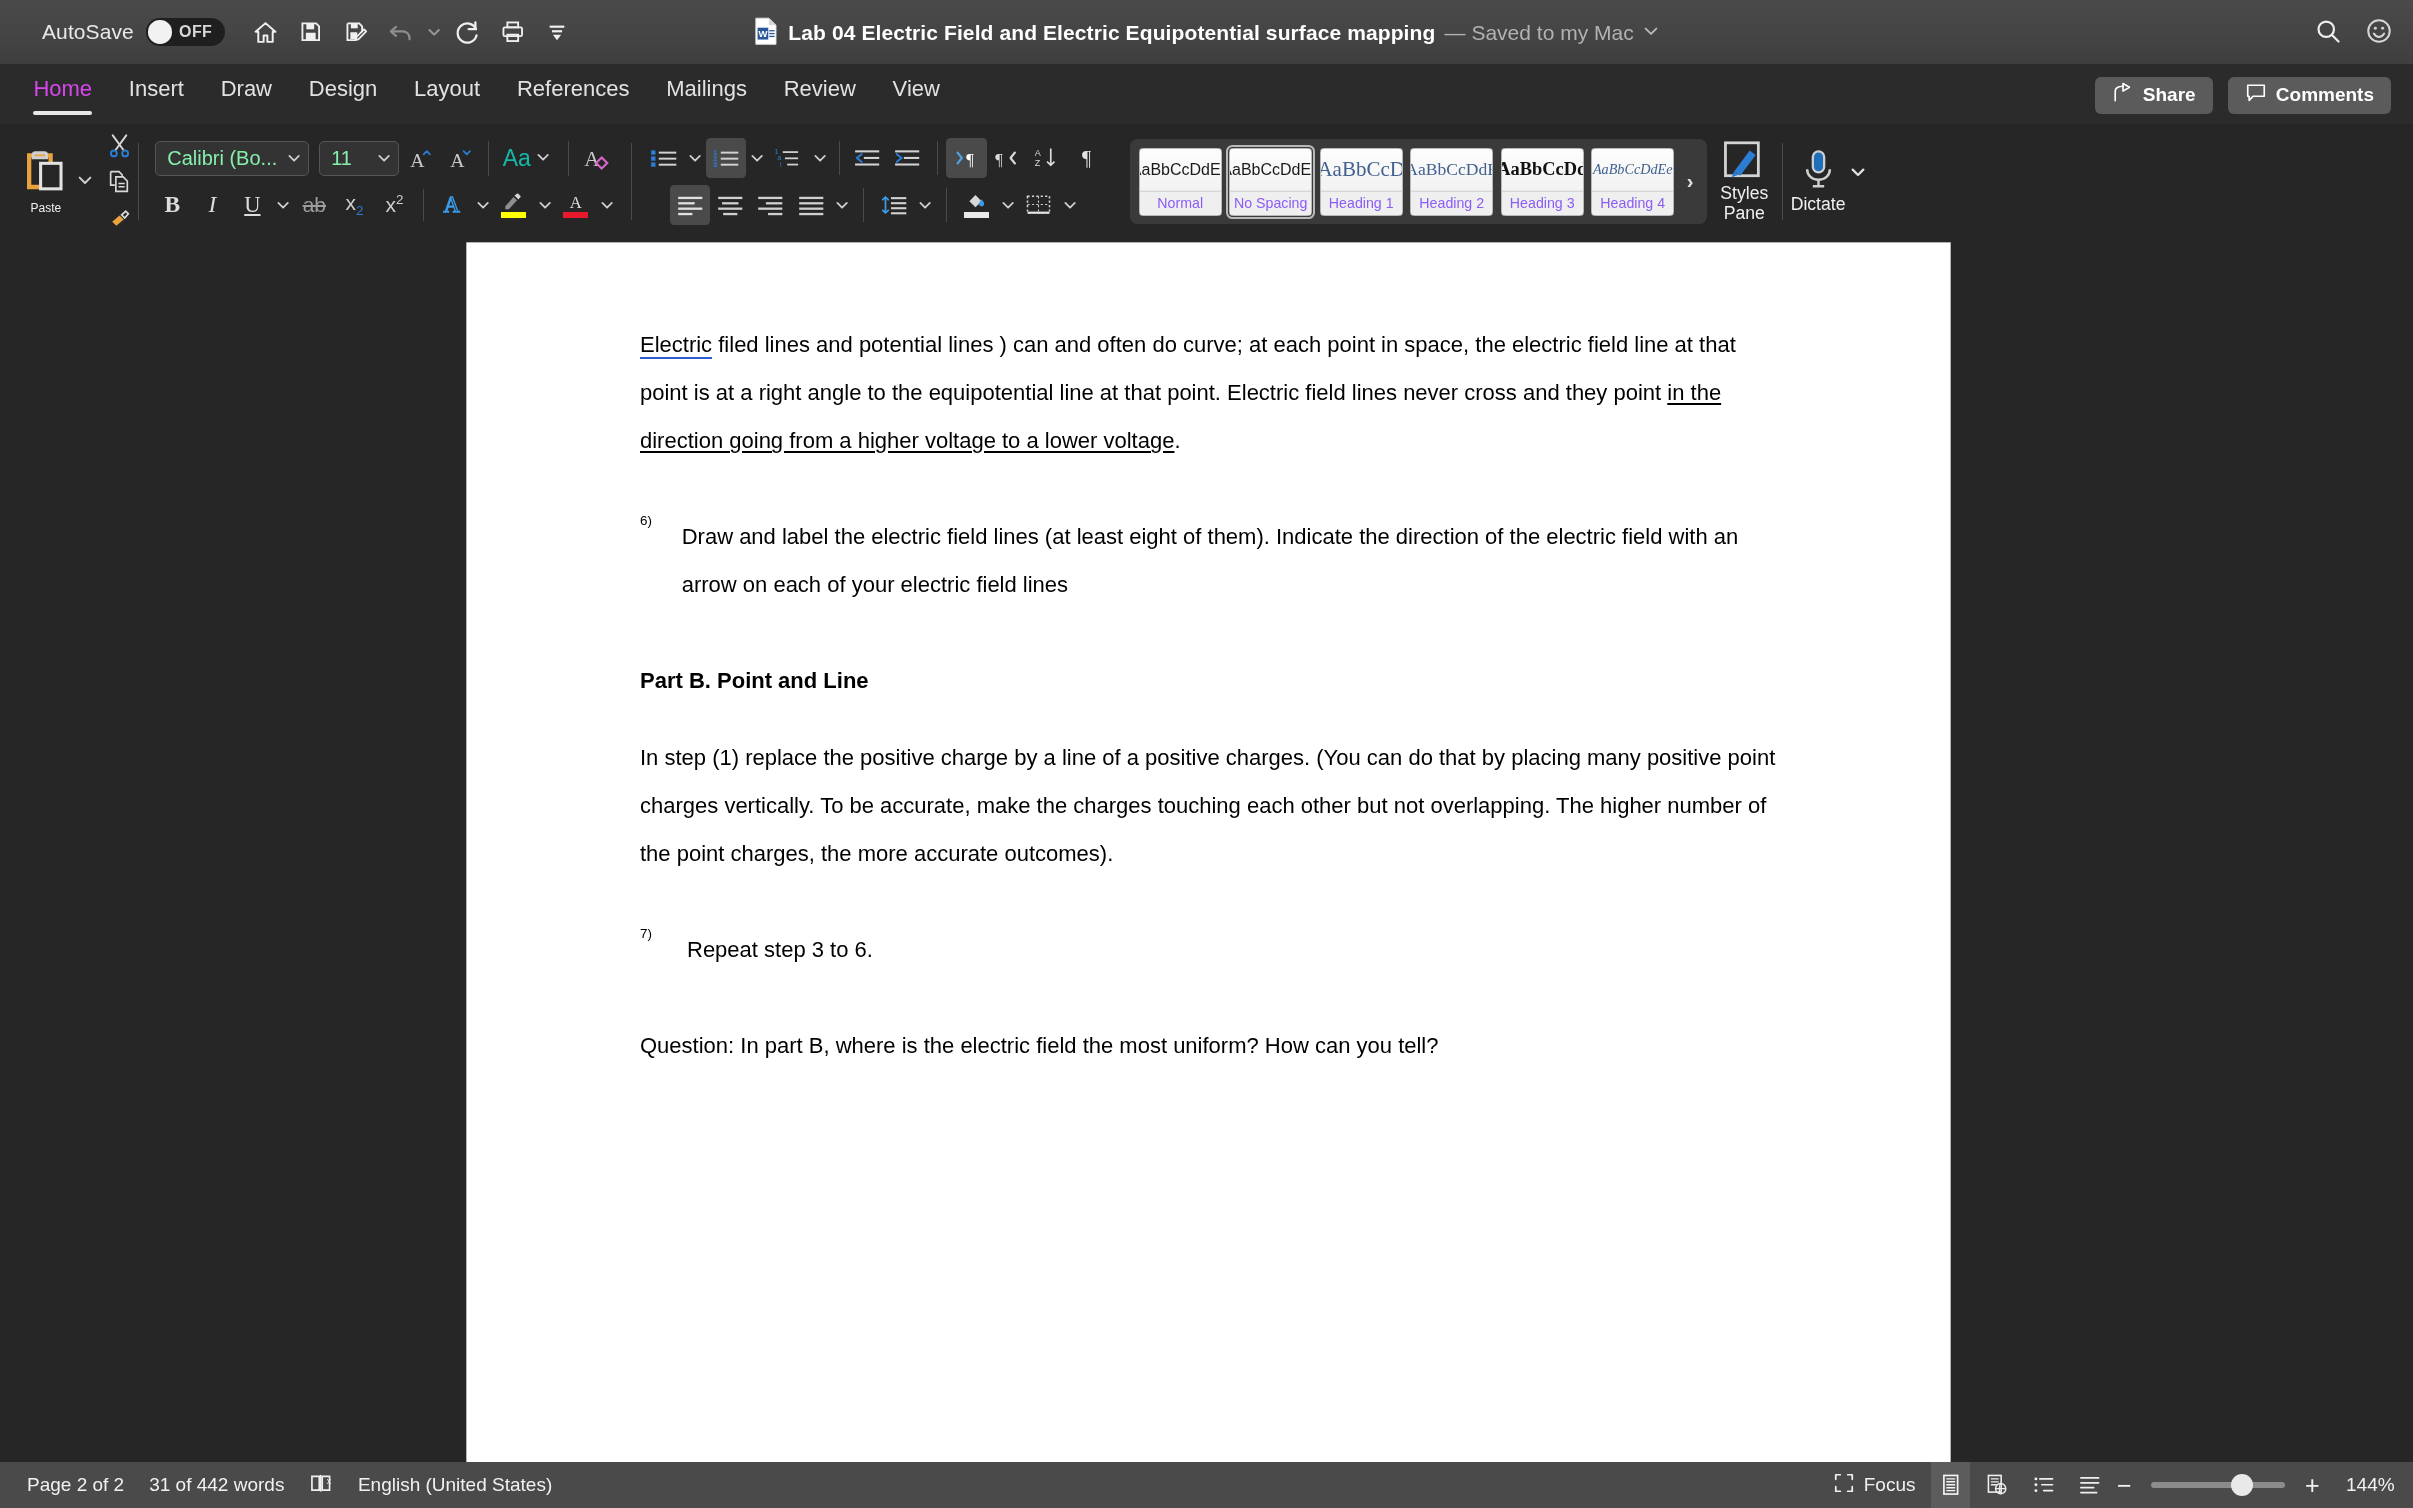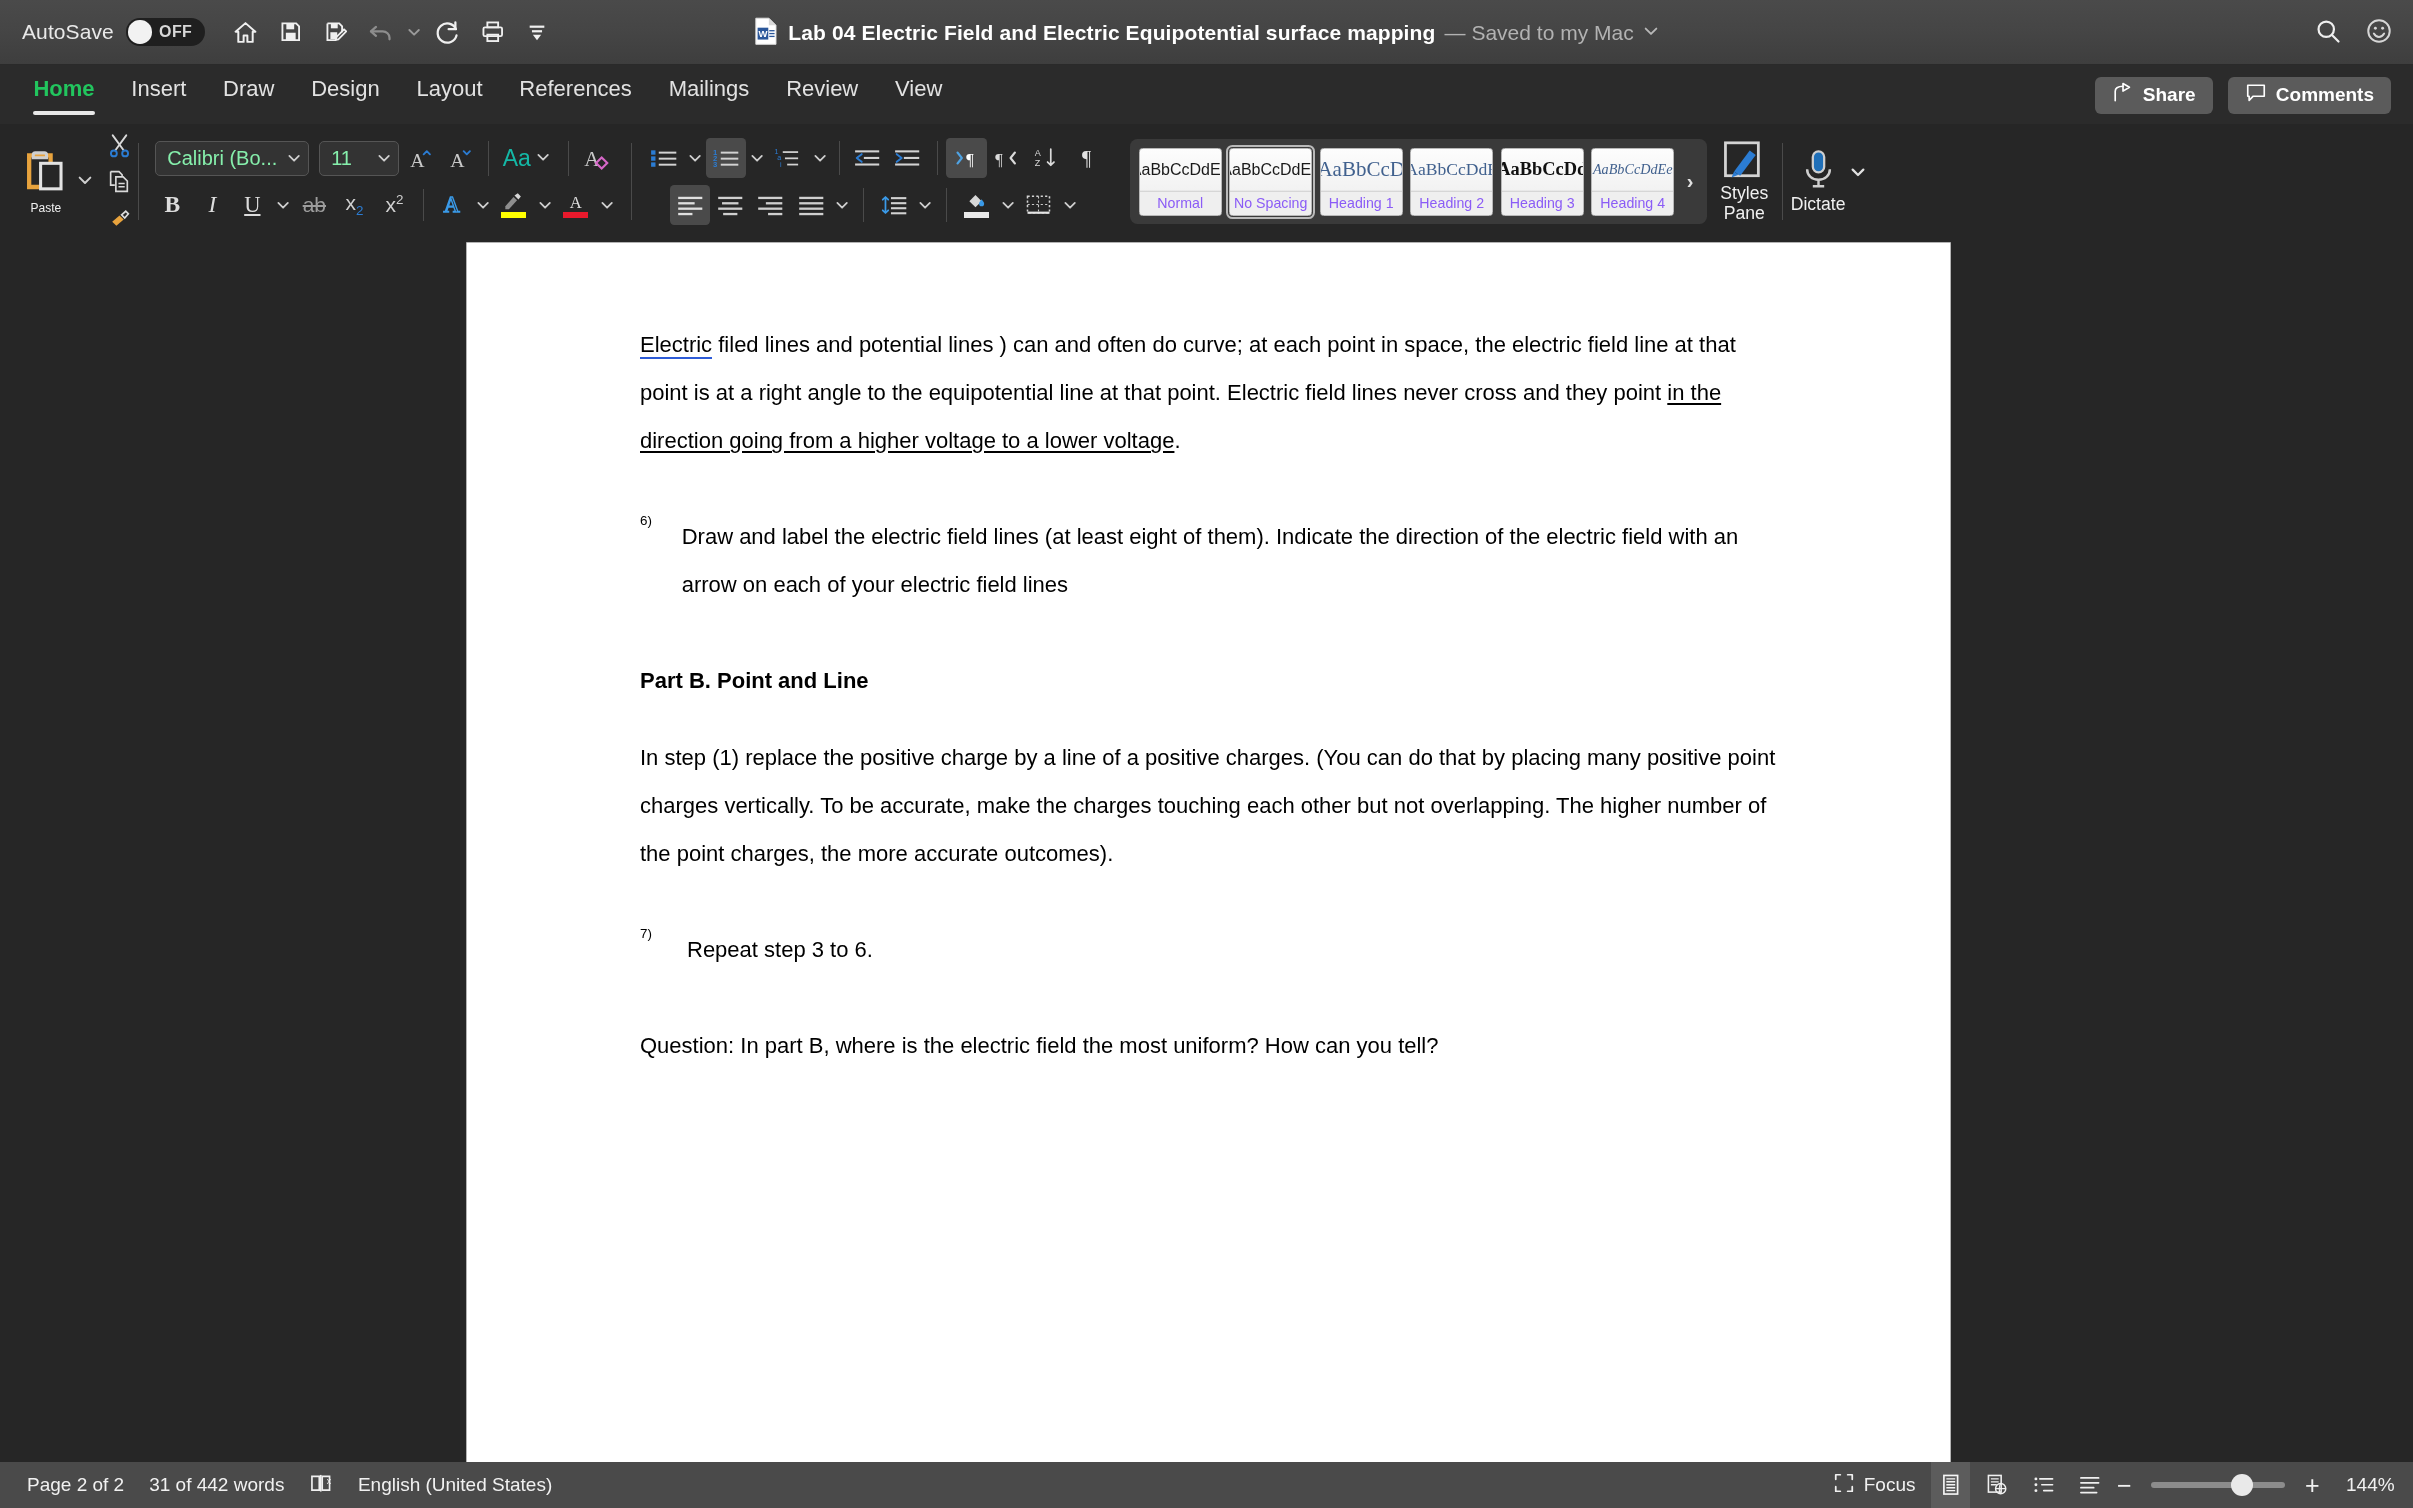--- a/index.html
+++ b/index.html
@@ -9,21 +9,21 @@
     background: #1d1d1d;
     font-family: "Liberation Sans", sans-serif;
     -webkit-font-smoothing: antialiased;
   }
 
   
   .titlebar {
     position: absolute; top: 0; left: 0; width: 2413px; height: 65px;
     background: linear-gradient(180deg,#4a4a4a 0%, #454545 50%, #3e3e3e 100%);
     border-bottom: 0.8px solid #2a2a2a;
-    display: flex; align-items: center;
+    display: flex; align-items: center; padding-left: 20px;
   }
   .tb-left { display: flex; align-items: center; gap: 0px; padding-left: 22px; }
   .autosave-label { color: #e9e9e9; font-size: 21px; margin-right: 11.7px; letter-spacing: 0.1px;}
   .autosave-toggle {
     width: 79px; height: 28.5px; border-radius: 14.2px; background: #1f1f1f;
     display: flex; align-items: center; padding: 2.5px; position: relative;
   }
   .autosave-knob { width: 23.5px; height: 23.5px; border-radius: 50%; background: #f2f2f2; }
   .autosave-off { color: #d8d8d8; font-size: 16px; font-weight: bold; margin-left: 7.5px; letter-spacing:0.4px;}
   .tb-icons { display: flex; align-items: center; gap: 0px; margin-left: 18.4px; }
@@ -39,21 +39,21 @@
   .tb-right { position: absolute; right: 20px; top: 0; height: 65px; display: flex; align-items: center; gap: 23.5px; }
 
   
   .ribbon-tabs {
     position: absolute; top: 65px; left: 0; width: 2413px; height: 59px;
     background: #2b2b2b; display: flex; align-items: flex-start; padding-left: 15px;
   }
   .rtab {
     color: #e2e2e2; font-size: 22px; padding: 11px 18.4px 0 18.4px; position: relative; height: 59px;
   }
-  .rtab.active { color: #22c55e; font-weight: bold; }
+  .rtab.active { color: #d946ef; font-weight: normal; }
   .rtab.active::after {
     content:""; position: absolute; left: 18.4px; right: 18.4px; bottom: 9.2px; height: 4.2px;
     background: #e8e8e8; border-radius: 2.5px;
   }
   .ribbon-right { position: absolute; right: 22px; top: 11.7px; display: flex; gap: 15px; }
   .pill-btn {
     height: 37px; background: #5b5b5b; border-radius: 5.9px; color: #fff; font-size: 19px; font-weight: bold;
     display: flex; align-items: center; gap: 9.2px; padding: 0 17px;
   }
 

